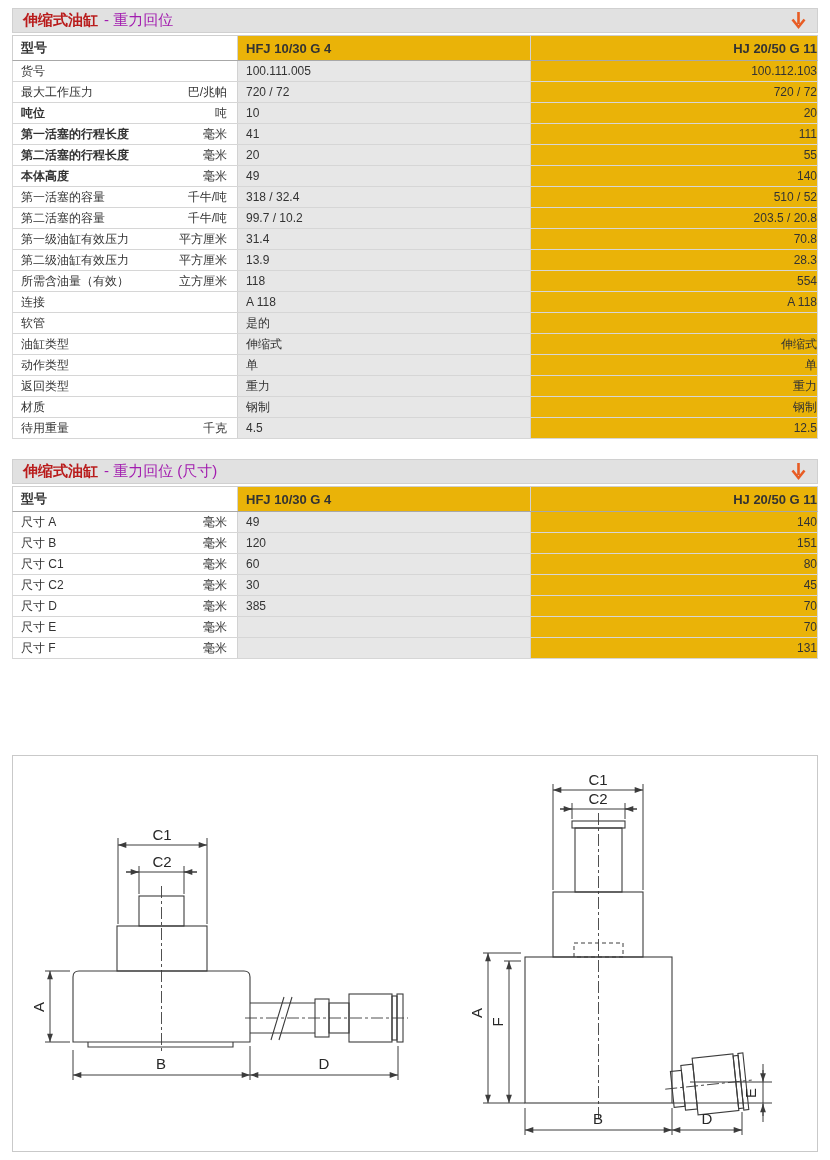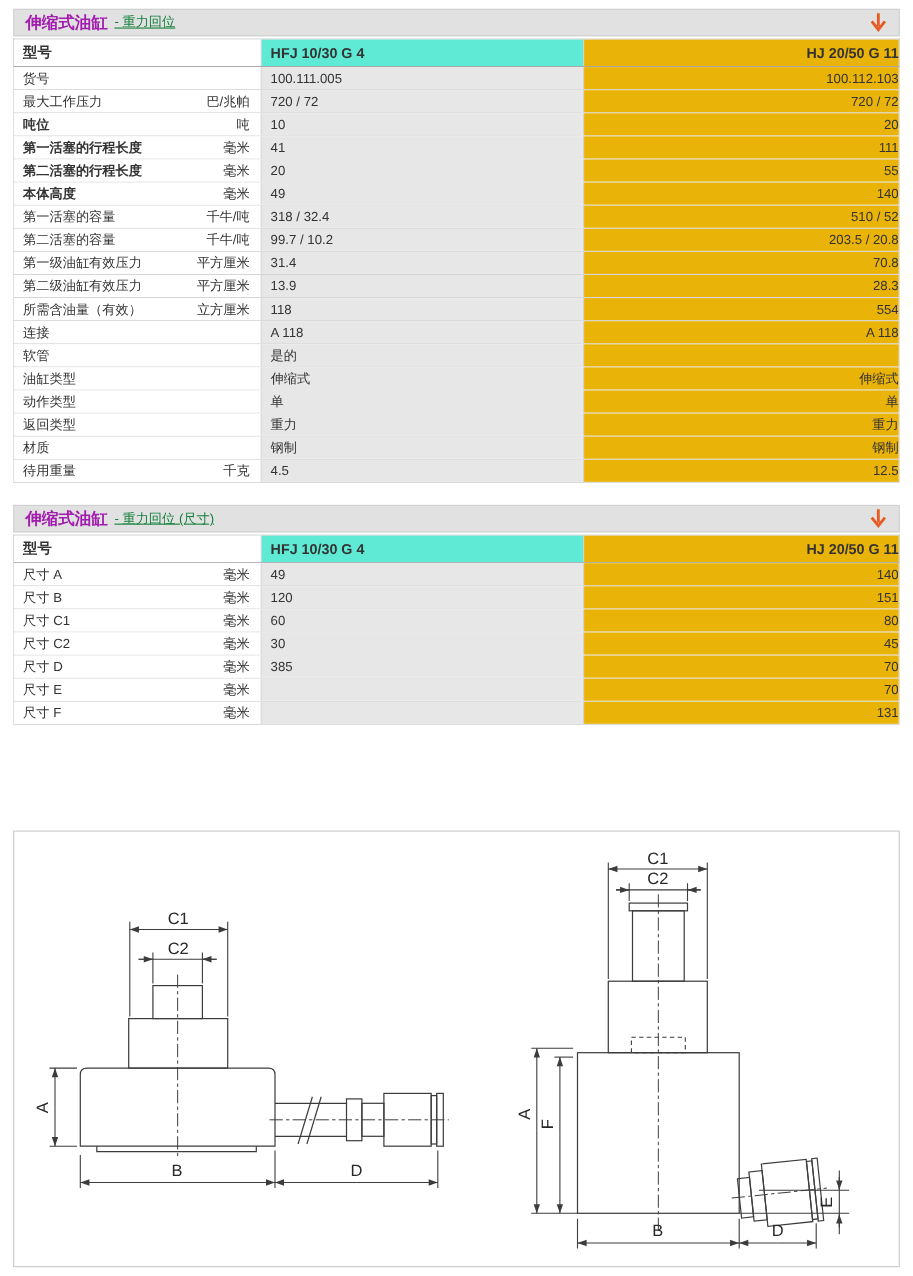--- a/index.html
+++ b/index.html
@@ -5,34 +5,34 @@
   html,body{margin:0;padding:0;background:#ffffff;}
   body{font-family:"Liberation Sans","DejaVu Sans",sans-serif;color:#333;}
   .page{position:relative;width:830px;height:1160px;background:#fff;overflow:hidden;}
 
   .spec{position:absolute;left:12px;width:806px;}
   #table1{top:8px;}
   #table2{top:459px;}
 
   .bar{height:25px;background:#e1e1e1;border:1px solid #d0d0d0;box-sizing:border-box;
        display:flex;align-items:center;padding:0 10px;margin-bottom:2px;}
-  .bar .tb{font-weight:bold;font-size:15px;color:#a21caf;}
-  .bar .tr{font-size:12px;color:#15803d;margin-left:6px;text-decoration:underline;}
+  .bar .tb{font-weight:bold;font-size:15px;color:#b91c1c;}
+  .bar .tr{font-size:15px;color:#a21caf;margin-left:6px;}
   .bar .dl{margin-left:auto;display:flex;align-items:center;cursor:pointer;}
 
   .thead{display:flex;align-items:stretch;height:26px;border:1px solid #cfcfcf;border-bottom:1px solid #a8a8a8;
          box-sizing:border-box;font-size:13px;font-weight:bold;background:#fff;}
   .trow{display:flex;align-items:stretch;height:21px;border-left:1px solid #dadada;border-right:1px solid #dadada;
         border-bottom:1px solid #d6d6d6;box-sizing:border-box;font-size:12px;}
   .cl{width:225px;min-width:225px;display:flex;justify-content:space-between;align-items:center;
       padding:0 10px 0 8px;box-sizing:border-box;border-right:1px solid #d2d2d2;background:#fff;}
   .cv1{width:293px;min-width:293px;display:flex;align-items:center;padding-left:8px;box-sizing:border-box;
        border-right:1px solid #d2d2d2;background:#e7e7e7;}
   .cv2{flex:1;display:flex;align-items:center;padding-left:8px;box-sizing:border-box;background:#eab308;justify-content:flex-end;}
-  .thead .cv1{background:#5eead4;text-align:right;}
+  .thead .cv1{background:#eab308;text-align:right;}
   .trow.bold .lbl{font-weight:bold;text-align:right;}
   .unit{color:#333;text-align:center;}
 
   .draw{position:absolute;left:12px;top:755px;width:804px;height:395px;border:1px solid #c9c9c9;background:#fff;}
   .draw svg{display:block;}
   .draw .ln{stroke:#3c3c3c;stroke-width:1.1;fill:none;}
   .draw .dim{stroke:#3c3c3c;stroke-width:1;fill:none;}
   .draw .cld{stroke:#3c3c3c;stroke-width:0.9;fill:none;stroke-dasharray:12 3 3 3;}
   .draw .dsh{stroke:#3c3c3c;stroke-width:1;fill:none;stroke-dasharray:4 3;}
   .draw text{font-family:"Liberation Sans","DejaVu Sans",sans-serif;font-size:15px;fill:#272727;}

